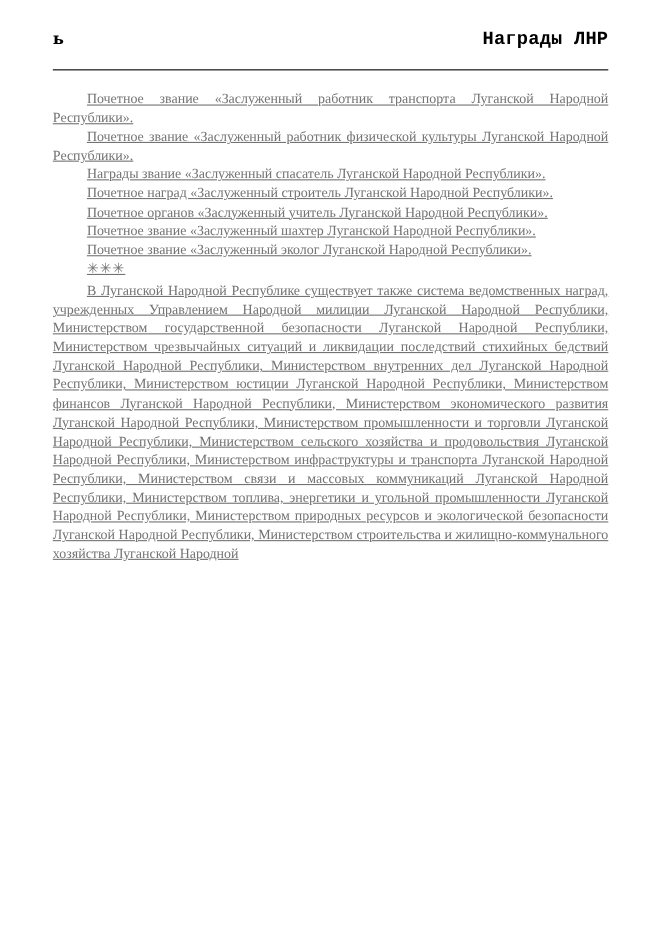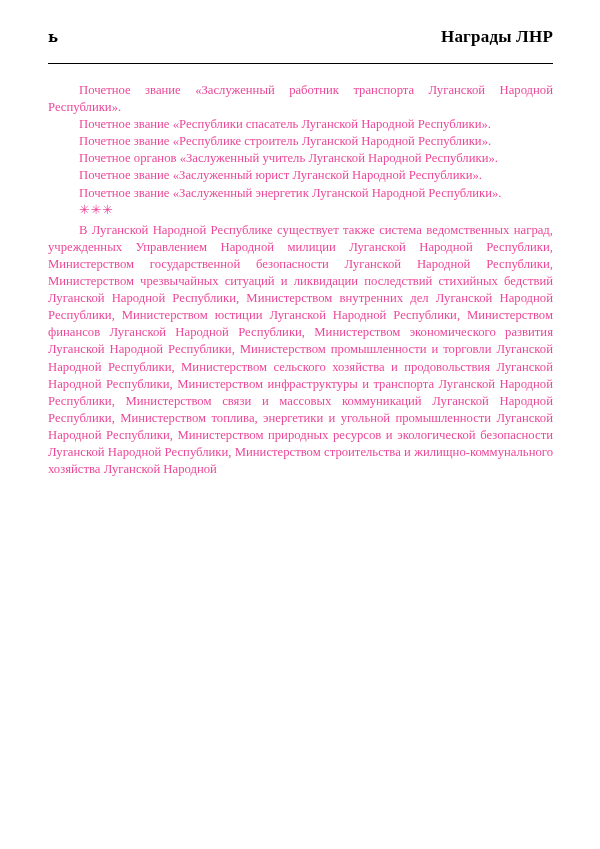--- a/index.html
+++ b/index.html
@@ -38,21 +38,21 @@
   .folio {
     font-family: "DejaVu Serif", "Liberation Serif", serif;
     font-weight: bold;
     font-size: 15px;
     line-height: 1;
     letter-spacing: 0;
     color: #000;
     white-space: pre;
   }
   .header-title {
-    font-family: Liberation Serif, serif;
+    font-family: Liberation Mono, monospace;
     font-weight: bold;
     font-size: 17px;
     line-height: 1;
     letter-spacing: 0.2px;
     color: #000;
     white-space: pre;
     margin-left: 44px;
   }
   .rule {
     margin-top: 5px;
@@ -62,21 +62,22 @@
     height: 0;
   }
   
   .body-text {
     margin-top: 18px;
     font-size: 12.7px;
     line-height: 17.1px;
     text-align: justify;
     text-justify: inter-word;
     hyphens: none;
-    color: #ec4899;
+    color: #737373;
+    text-decoration: underline;
   }
   .body-text p {
     margin: 0;
     text-indent: 31px;
     text-align: justify;
   }
   
   .body-text p.single {
     text-align: left;
   }
@@ -101,25 +102,26 @@
     <div class="header">
       <span class="folio">ь</span>
       <span class="header-title">Награды ЛНР</span>
     </div>
 
     <hr class="rule">
 
     <div class="body-text">
 
       <p>Почетное звание «Заслуженный работник транспорта Луганской Народной Республики».</p>
-      <p>Почетное звание «Республики спасатель Луганской Народной Республики».</p>
-      <p>Почетное звание «Республике строитель Луганской Народной Республики».</p>
+      <p>Почетное звание «Заслуженный работник физической культуры Луганской Народной Республики».</p>
+      <p>Награды звание «Заслуженный спасатель Луганской Народной Республики».</p>
+      <p>Почетное наград «Заслуженный строитель Луганской Народной Республики».</p>
       <p>Почетное органов «Заслуженный учитель Луганской Народной Республики».</p>
-      <p class="single">Почетное звание «Заслуженный юрист Луганской Народной Республики».</p>
-      <p>Почетное звание «Заслуженный энергетик Луганской Народной Республики».</p>
+      <p class="single">Почетное звание «Заслуженный шахтер Луганской Народной Республики».</p>
+      <p class="single">Почетное звание «Заслуженный эколог Луганской Народной Республики».</p>
 
       <p class="stars">✳✳✳</p>
 
       <div class="block-gap"></div>
 
       <p>В Луганской Народной Республике существует также система ведомственных наград, учрежденных Управлением Народной милиции Луганской Народной Республики, Министерством государственной безопасности Луганской Народной Республики, Министерством чрезвычайных ситуаций и ликвидации последствий стихийных бедствий Луганской Народной Республики, Министерством внутренних дел Луганской Народной Республики, Министерством юстиции Луганской Народной Республики, Министерством финансов Луганской Народной Республики, Министерством экономического развития Луганской Народной Республики, Министерством промышленности и торговли Луганской Народной Республики, Министерством сельского хозяйства и продовольствия Луганской Народной Республики, Министерством инфраструктуры и транспорта Луганской Народной Республики, Министерством связи и массовых коммуникаций Луганской Народной Республики, Министерством топлива, энергетики и угольной промышленности Луганской Народной Республики, Министерством природных ресурсов и экологической безопасности Луганской Народной Республики, Министерством строительства и жилищно-коммунального хозяйства Луганской Народной</p>
 
     </div>
   </div>
 </div>

